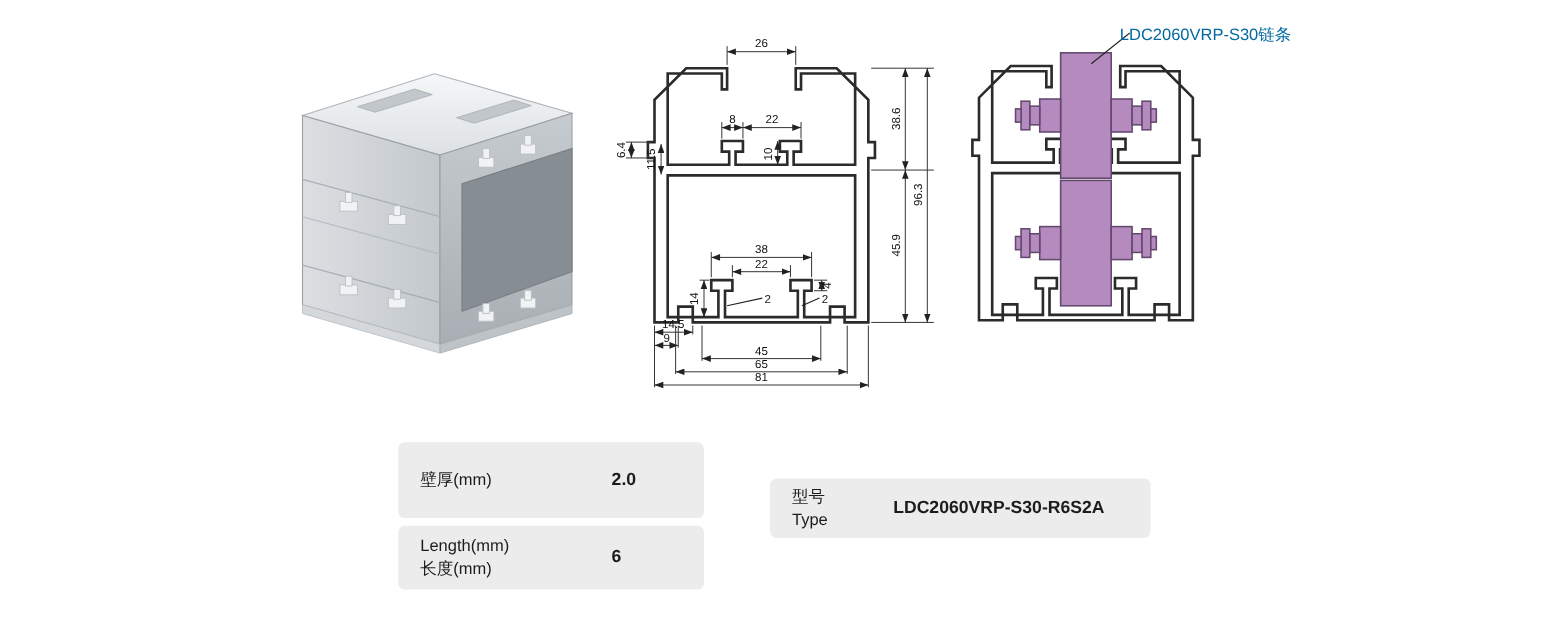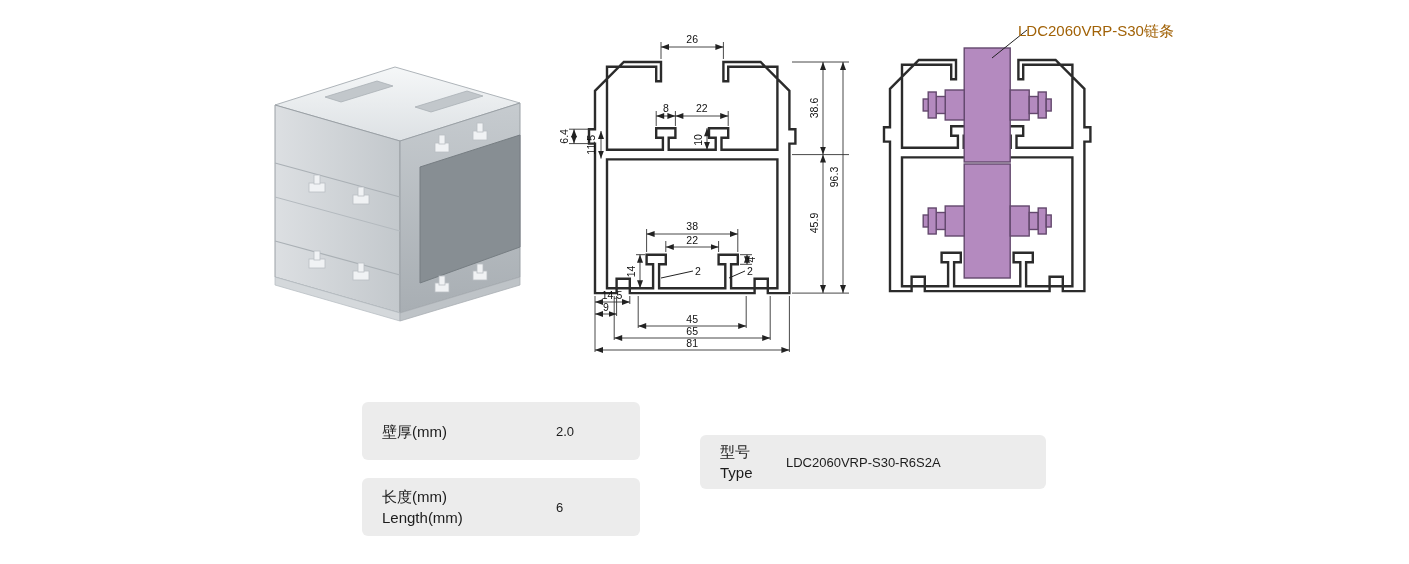--- a/index.html
+++ b/index.html
@@ -9,22 +9,22 @@
   
   .prof{fill:none;stroke:#2b2b2b;stroke-width:2.4;stroke-linejoin:miter;}
   .ext{stroke:#333;stroke-width:0.9;fill:none;}
   .dim{stroke:#333;stroke-width:0.9;fill:none;}
   .lead{stroke:#222;stroke-width:1;fill:none;}
   .dimt{font-family:"Liberation Sans",sans-serif;font-size:10.5px;fill:#111;text-anchor:middle;}
   .chainfill{fill:#b48abf;stroke:#63486d;stroke-width:1.4;}
   
   .spec-box{position:absolute;background:#ececec;border-radius:6px;display:flex;align-items:center;padding:0 20px;box-sizing:border-box;}
   .spec-labels{font-size:15px;line-height:1.4;}
-  .spec-value{font-size:13px;}
-  .chain-label{position:absolute;font-size:15px;color:#a16207;white-space:nowrap;}
+  .spec-value{font-size:16px;font-weight:bold;}
+  .chain-label{position:absolute;font-size:15px;color:#0369a1;white-space:nowrap;}
 </style>
 </head>
 <body>
 
 <svg class="abs" style="left:225px;top:45px;" width="320" height="300" viewBox="0 0 320 300">
   <defs>
     <linearGradient id="g1" x1="0" y1="0" x2="0" y2="1">
       <stop offset="0" stop-color="#f5f7f8"></stop>
         <stop offset="1" stop-color="#dde1e4"></stop>
     </linearGradient>
@@ -207,34 +207,34 @@
     <rect class="chainfill" x="23" y="-15" width="19" height="30"></rect>
     <rect class="chainfill" x="42" y="-8.5" width="9" height="17"></rect>
     <rect class="chainfill" x="51" y="-13" width="8" height="26"></rect>
     <rect class="chainfill" x="59" y="-6" width="5" height="12"></rect>
   </g>
   <line class="lead" x1="175" y1="2" x2="140" y2="30"></line>
 </svg>
 
 <div class="chain-label abs" style="left:1018px;top:22px;">LDC2060VRP-S30链条</div>
 
-<div class="spec-box" style="left:362px;top:402px;width:278px;height:58px;">
+<div class="spec-box" style="left:362px;top:402px;width:278px;height:69px;">
   <div class="spec-labels" style="width:160px;">
     <div>壁厚(mm)</div>
   </div>
   <div class="spec-value" style="margin-left:14px;">2.0</div>
 </div>
 
 <div class="spec-box" style="left:362px;top:478px;width:278px;height:58px;">
   <div class="spec-labels" style="width:160px;">
+    <div>Length(mm)</div>
     <div>长度(mm)</div>
-    <div>Length(mm)</div>
   </div>
   <div class="spec-value" style="margin-left:14px;">6</div>
 </div>
 
 <div class="spec-box" style="left:700px;top:435px;width:346px;height:54px;">
   <div class="spec-labels" style="width:62px;">
     <div>型号</div>
     <div>Type</div>
   </div>
-  <div class="spec-value" style="margin-left:4px;">LDC2060VRP-S30-R6S2A</div>
+  <div class="spec-value" style="margin-left:30px;">LDC2060VRP-S30-R6S2A</div>
 </div>
 
 </body></html>

